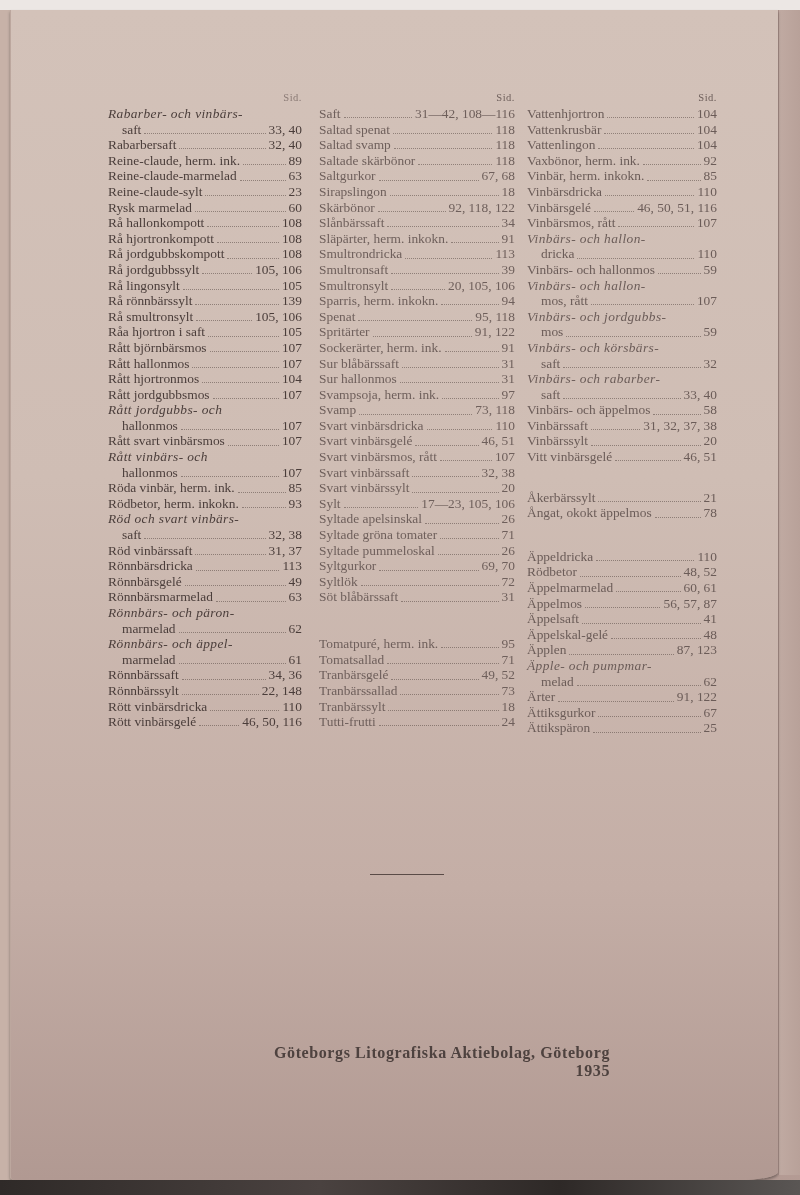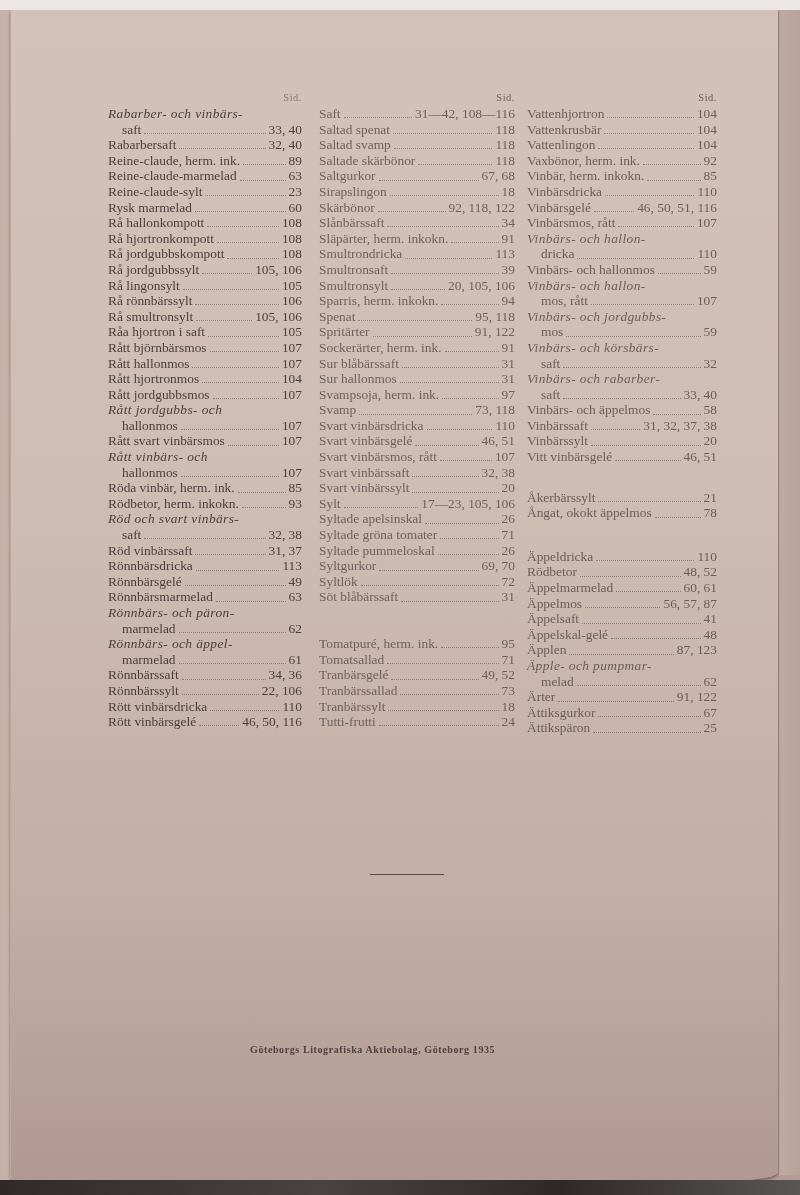--- a/index.html
+++ b/index.html
@@ -66,23 +66,23 @@
     .row .p { flex: 0 0 auto; text-align: right; }
     .row.cont { padding-left: 14px; }
     .row.wrap { display: block; font-style: italic; }
     .row.wrap .t { letter-spacing: 0.4px; }
 
     .rule {
       position: absolute; left: 370px; top: 874px; width: 74px; height: 1px;
       background: #5a4b47;
     }
     .imprint {
-      position: absolute; left: 250px; top: 1044px; width: 360px; text-align: left;
+      position: absolute; left: 250px; top: 1044px; width: 360px; text-align: right;
       font-family: "Liberation Serif", "DejaVu Serif", serif;
-      font-size: 10px; font-weight: bold; letter-spacing: 0.6px;
+      font-size: 16px; font-weight: bold; letter-spacing: 0.6px;
       color: #4e423f;
     }
   </style>
 </head>
 <body>
 
 <div class="scene">
   <div class="top-strip"></div>
   <div class="under-page"></div>
   <div class="page-right-edge"></div>
@@ -144,21 +144,21 @@
           <span class="p">105, 106</span>
         </div>
         <div class="row">
           <span class="t">Rå lingonsylt</span>
           <span class="dots"></span>
           <span class="p">105</span>
         </div>
         <div class="row">
           <span class="t">Rå rönnbärssylt</span>
           <span class="dots"></span>
-          <span class="p">106</span>
+          <span class="p">139</span>
         </div>
         <div class="row">
           <span class="t">Rå smultronsylt</span>
           <span class="dots"></span>
           <span class="p">105, 106</span>
         </div>
         <div class="row">
           <span class="t">Råa hjortron i saft</span>
           <span class="dots"></span>
           <span class="p">105</span>
@@ -249,21 +249,21 @@
           <span class="p">61</span>
         </div>
         <div class="row">
           <span class="t">Rönnbärssaft</span>
           <span class="dots"></span>
           <span class="p">34, 36</span>
         </div>
         <div class="row">
           <span class="t">Rönnbärssylt</span>
           <span class="dots"></span>
-          <span class="p">22, 106</span>
+          <span class="p">22, 148</span>
         </div>
         <div class="row">
           <span class="t">Rött vinbärsdricka</span>
           <span class="dots"></span>
           <span class="p">110</span>
         </div>
         <div class="row">
           <span class="t">Rött vinbärsgelé</span>
           <span class="dots"></span>
           <span class="p">46, 50, 116</span>

